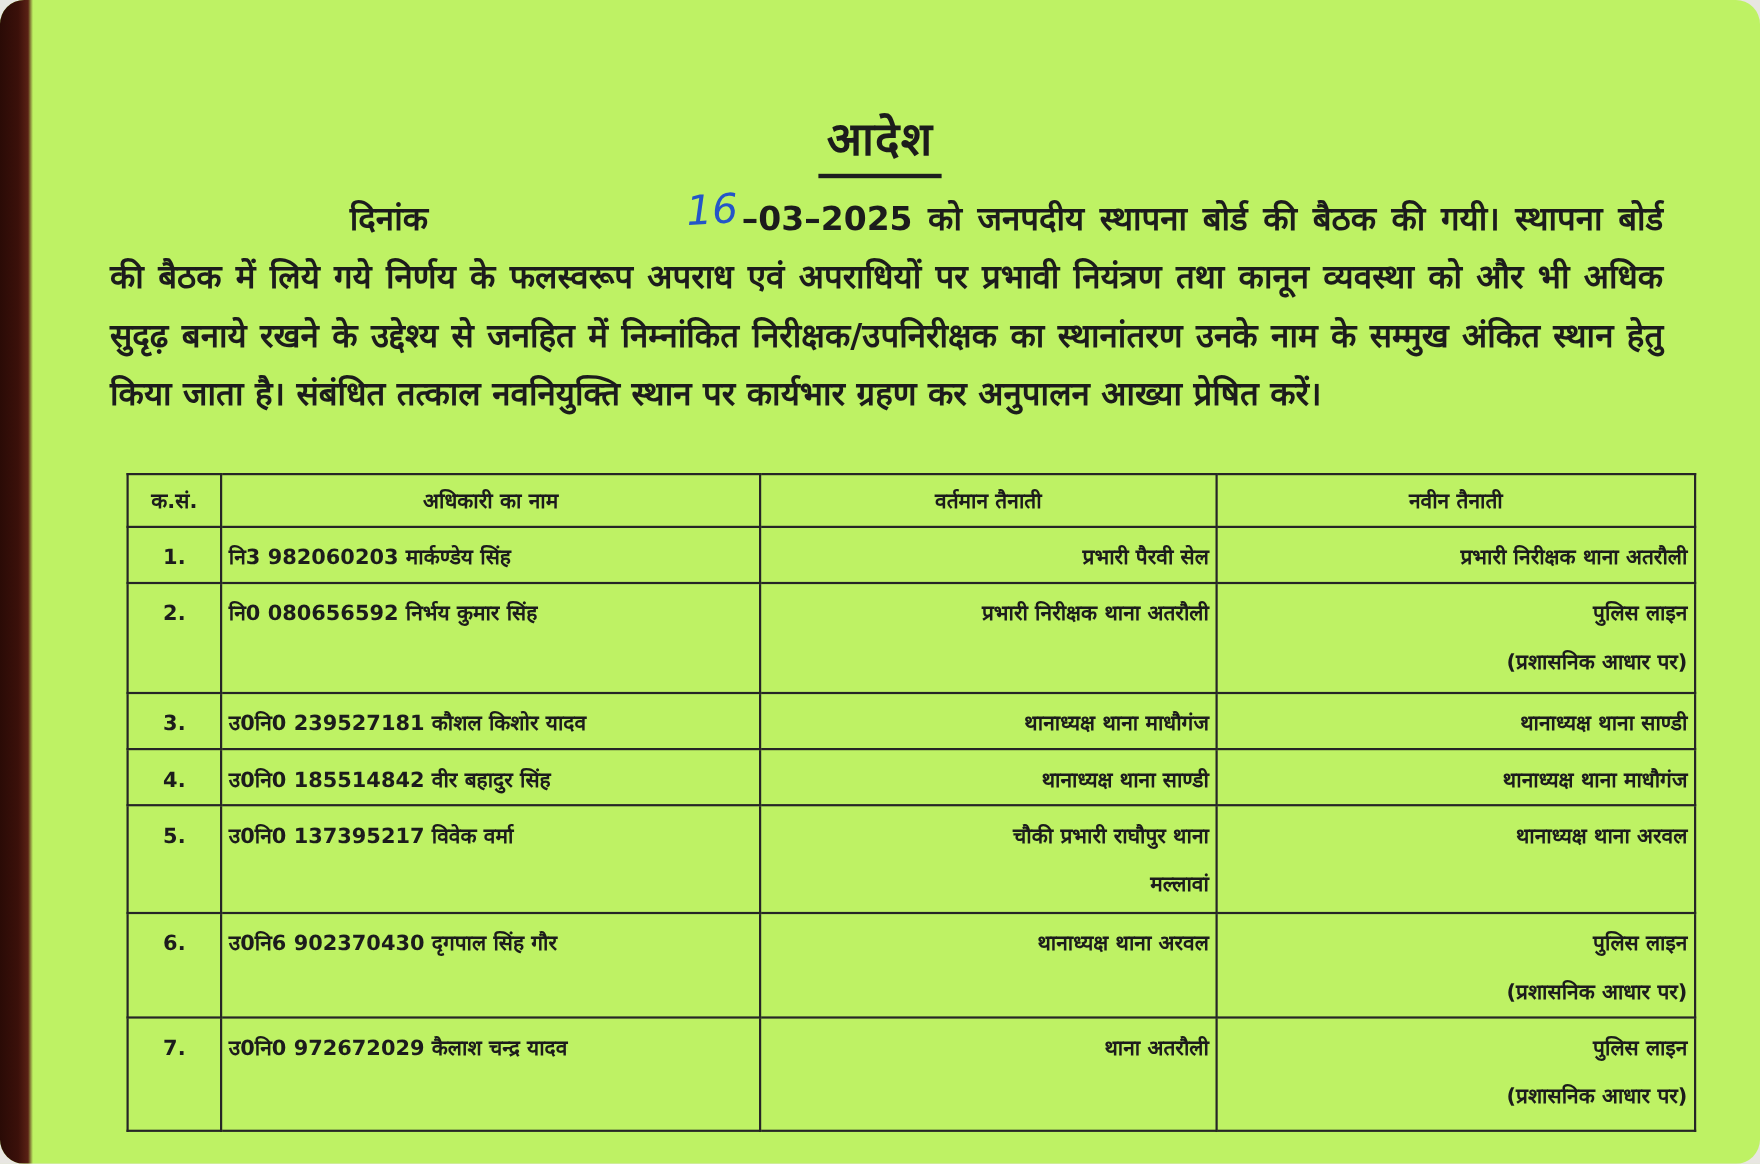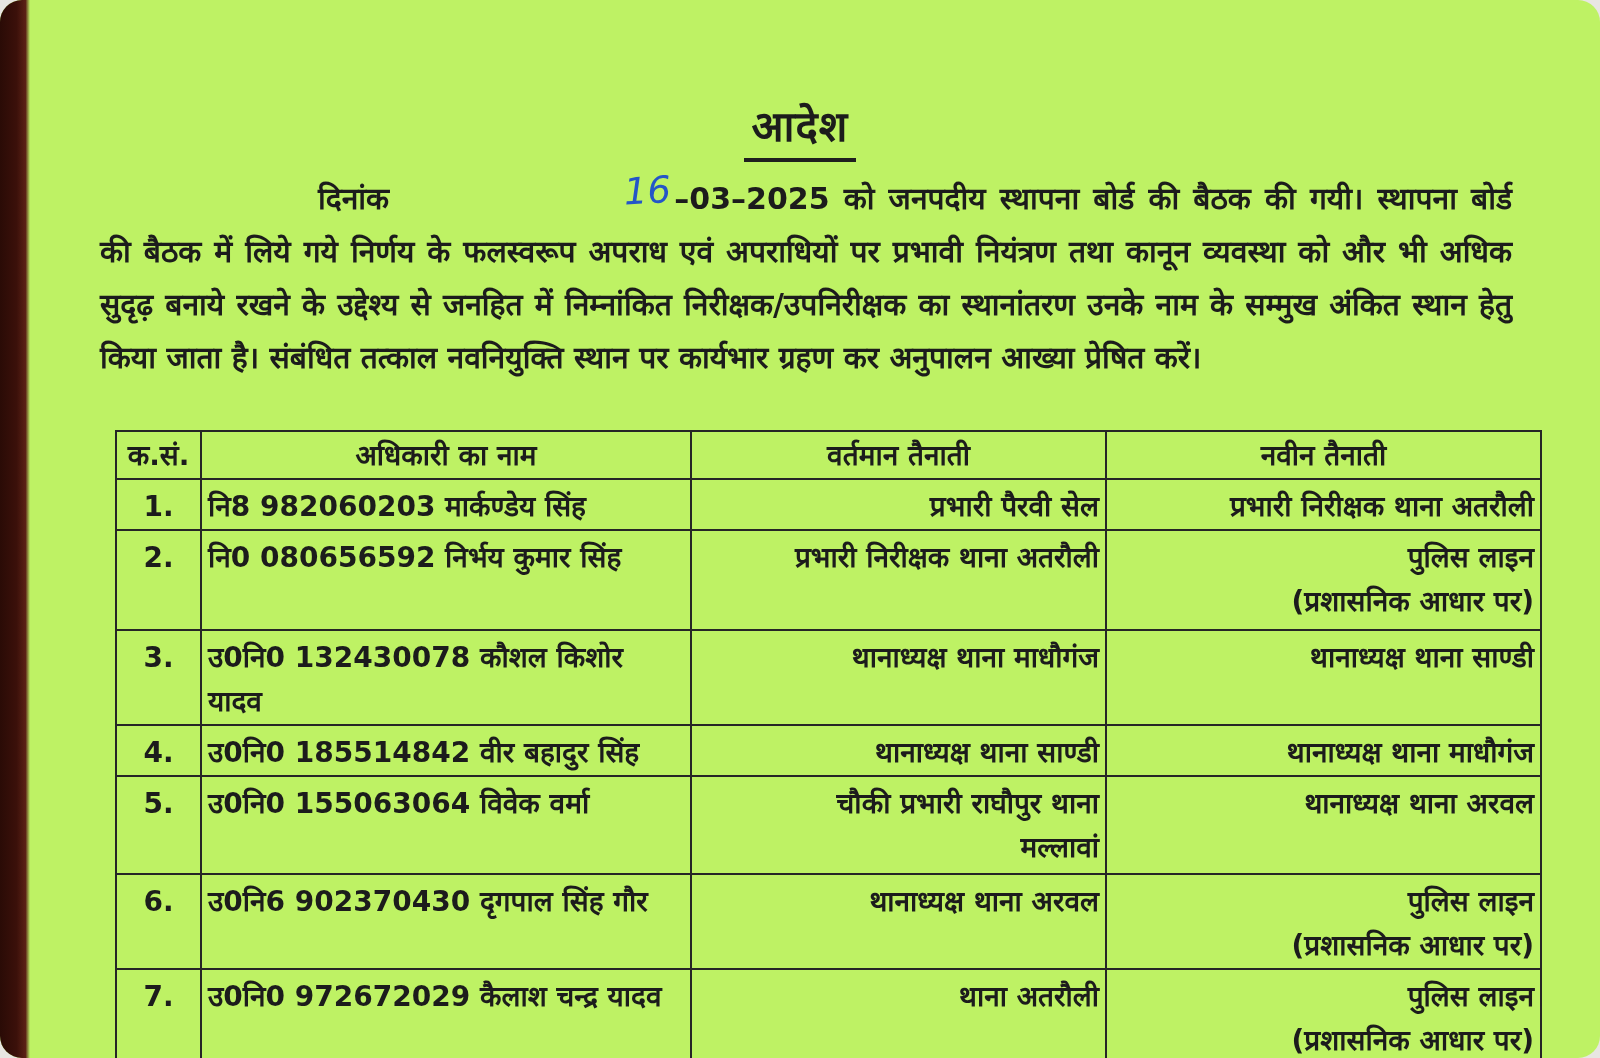--- a/index.html
+++ b/index.html
@@ -47,21 +47,21 @@
     width:1425px;
     border-collapse:collapse;
     table-layout:fixed;
   }
   table.transfer col.c-sn{width:85px;}
   table.transfer col.c-name{width:490px;}
   table.transfer col.c-cur{width:415px;}
   table.transfer col.c-new{width:435px;}
   table.transfer th, table.transfer td{
     border:2px solid #262626;
-    font-size:28px;
+    font-size:19px;
     font-weight:600;
     vertical-align:top;
     padding:5px 6px 0 6px;
     line-height:44px;
     white-space:pre-line;
     overflow:hidden;
     margin-top:36px;
   }
   table.transfer th{
     font-weight:bold;
@@ -104,46 +104,46 @@
       <tr>
         <th>क.सं.</th>
         <th>अधिकारी का नाम</th>
         <th>वर्तमान तैनाती</th>
         <th>नवीन तैनाती</th>
       </tr>
     </thead>
     <tbody>
       <tr>
         <td class="sn">1.</td>
-        <td class="name">नि8 982060203  मार्कण्डेय सिंह</td>
+        <td class="name">नि3 982060203  मार्कण्डेय सिंह</td>
         <td class="cur">प्रभारी पैरवी सेल</td>
         <td class="new">प्रभारी निरीक्षक थाना अतरौली</td>
       </tr>
       <tr>
         <td class="sn">2.</td>
         <td class="name">नि0 080656592 निर्भय कुमार सिंह</td>
         <td class="cur">प्रभारी निरीक्षक थाना अतरौली</td>
         <td class="new">पुलिस लाइन
 (प्रशासनिक आधार पर)</td>
       </tr>
       <tr>
         <td class="sn">3.</td>
-        <td class="name">उ0नि0 132430078 कौशल किशोर यादव</td>
+        <td class="name">उ0नि0 239527181 कौशल किशोर यादव</td>
         <td class="cur">थानाध्यक्ष थाना माधौगंज</td>
         <td class="new">थानाध्यक्ष थाना साण्डी</td>
       </tr>
       <tr>
         <td class="sn">4.</td>
         <td class="name">उ0नि0 185514842 वीर बहादुर सिंह</td>
         <td class="cur">थानाध्यक्ष थाना साण्डी</td>
         <td class="new">थानाध्यक्ष थाना माधौगंज</td>
       </tr>
       <tr>
         <td class="sn">5.</td>
-        <td class="name">उ0नि0 155063064 विवेक वर्मा</td>
+        <td class="name">उ0नि0 137395217 विवेक वर्मा</td>
         <td class="cur">चौकी प्रभारी राघौपुर थाना
 मल्लावां</td>
         <td class="new">थानाध्यक्ष थाना अरवल</td>
       </tr>
       <tr>
         <td class="sn">6.</td>
         <td class="name">उ0नि6 902370430 दृगपाल सिंह गौर</td>
         <td class="cur">थानाध्यक्ष थाना अरवल</td>
         <td class="new">पुलिस लाइन
 (प्रशासनिक आधार पर)</td>

